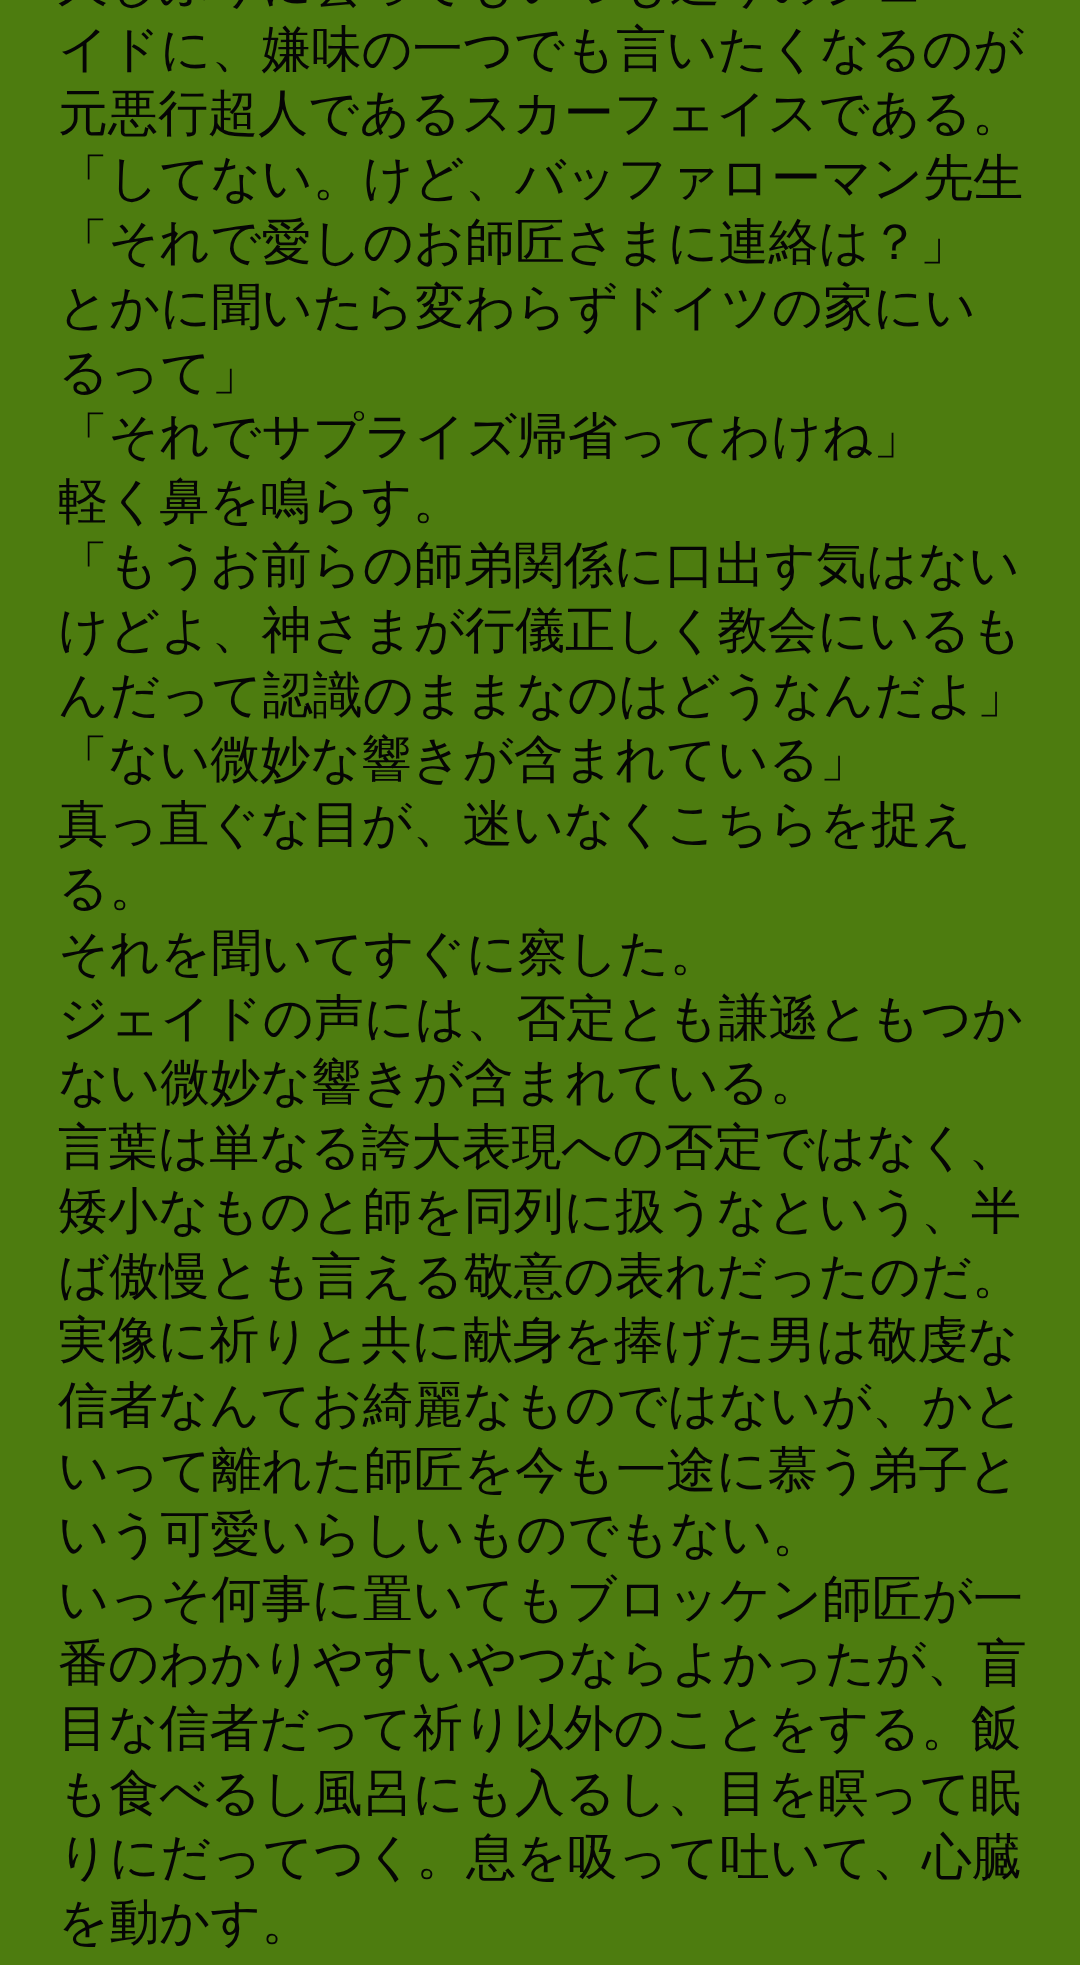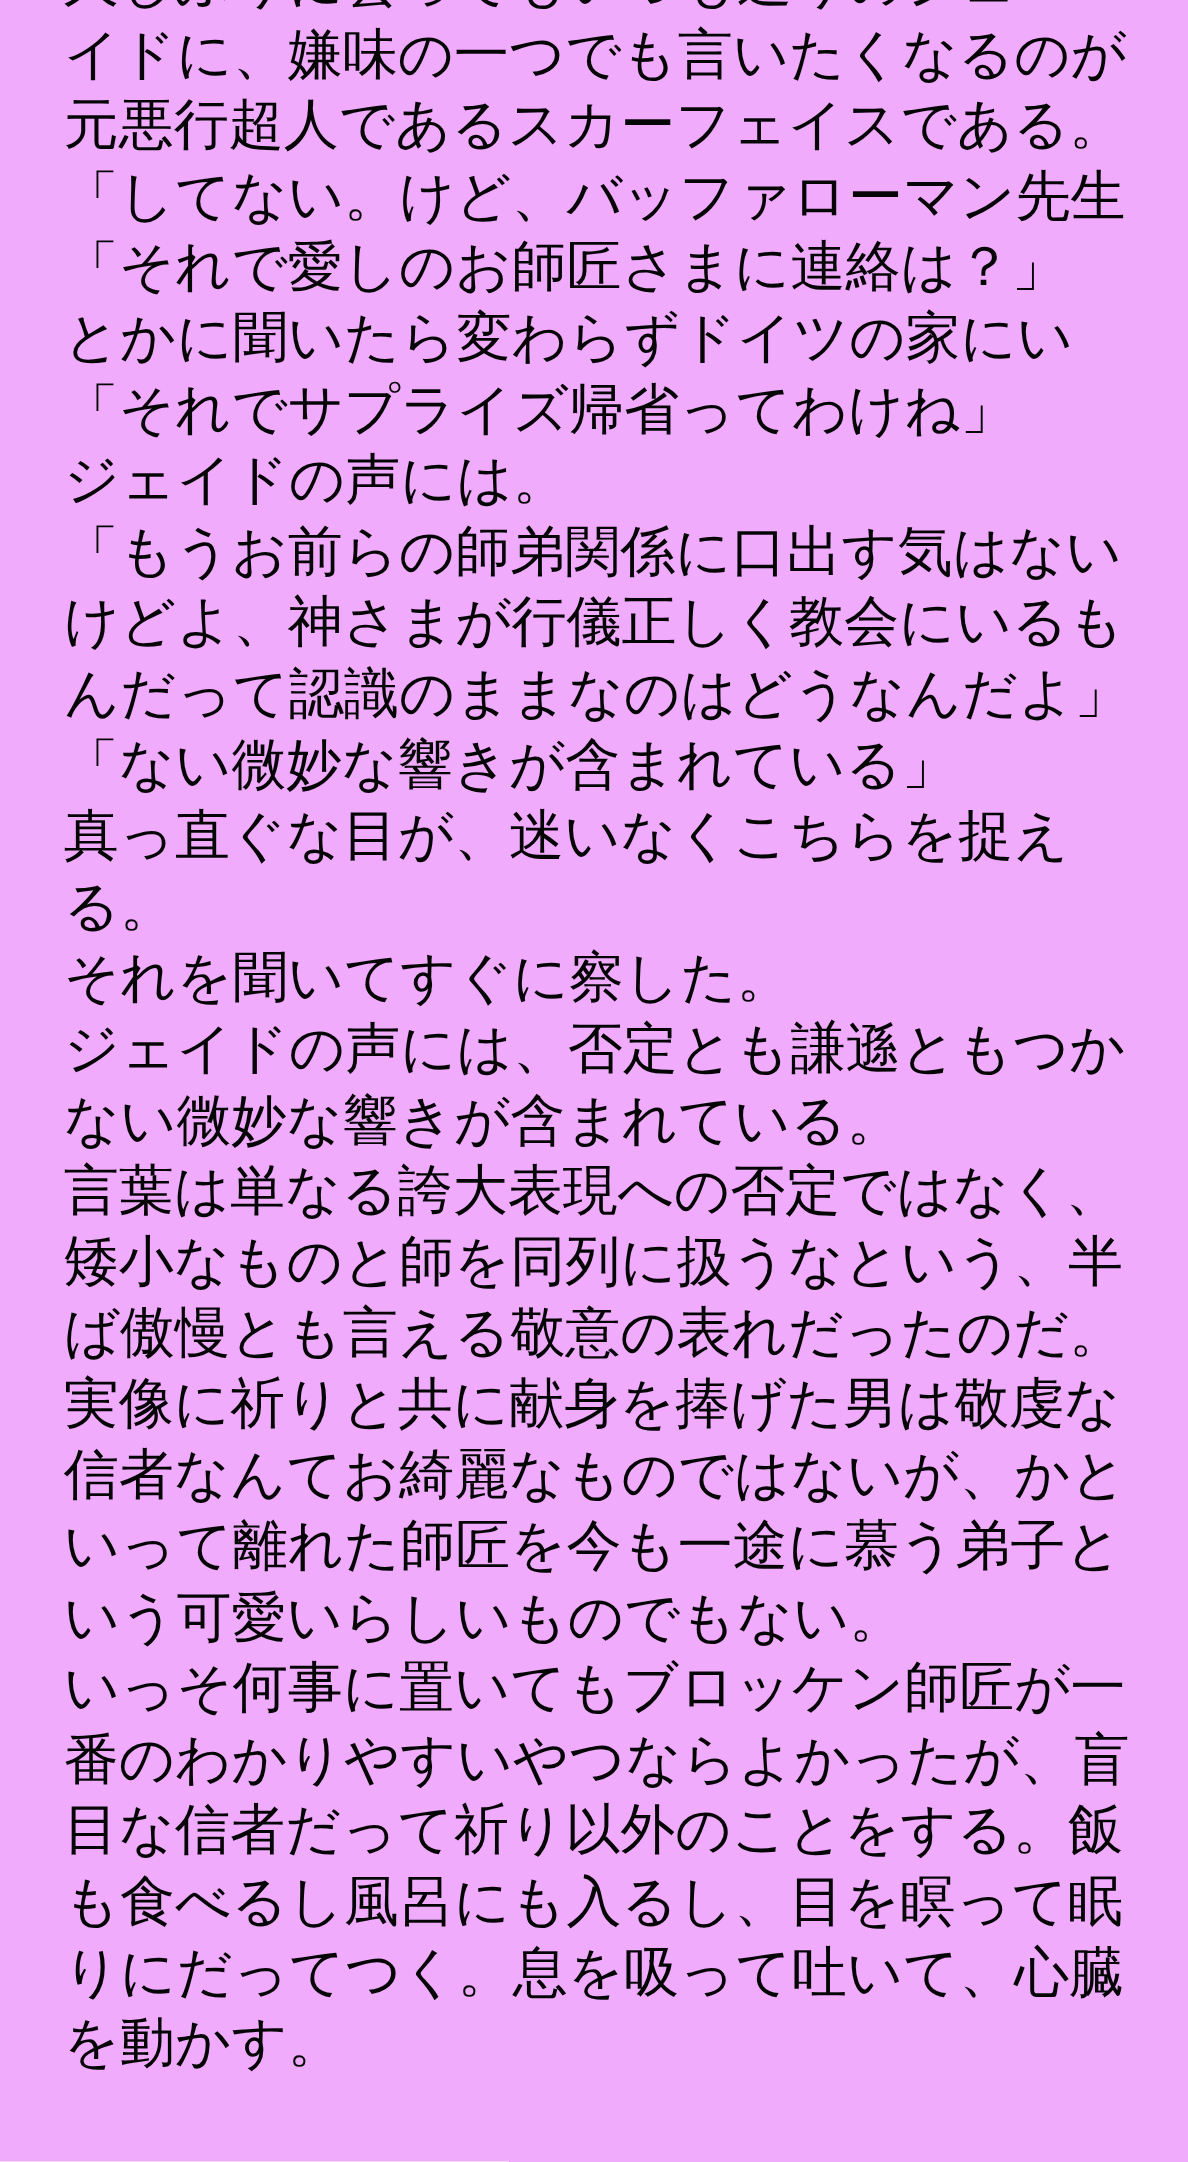--- a/index.html
+++ b/index.html
@@ -4,21 +4,21 @@
   <style>
     html, body {
       margin: 0;
       padding: 0;
       background: #ffffff;
     }
     .page {
       position: relative;
       width: 1080px;
       height: 1965px;
-      background: #f0abfc;
+      background: #4d7c0f;
       overflow: hidden;
     }
     .text-block {
       position: absolute;
       top: -48px;
       left: 58px;
       right: 22px;
       color: #050505;
       font-family: "Liberation Sans", sans-serif;
       font-weight: 400;
@@ -40,22 +40,23 @@
 
 <div class="page">
   <div class="text-block">
     <div class="line">久しぶりに会ってもいつも通りのジェ</div>
     <div class="lines-container">
         <div class="line">イドに、嫌味の一つでも言いたくなるのが</div>
         <div class="line">元悪行超人であるスカーフェイスである。</div>
         <div class="line">「してない。けど、バッファローマン先生</div>
         <div class="line">「それで愛しのお師匠さまに連絡は？」</div>
         <div class="line">とかに聞いたら変わらずドイツの家にい</div>
+        <div class="line">るって」</div>
         <div class="line">「それでサプライズ帰省ってわけね」</div>
-        <div class="line">ジェイドの声には。</div>
+        <div class="line">軽く鼻を鳴らす。</div>
         <div class="line">「もうお前らの師弟関係に口出す気はない</div>
         <div class="line">けどよ、神さまが行儀正しく教会にいるも</div>
         <div class="line">んだって認識のままなのはどうなんだよ」</div>
         <div class="line">「ない微妙な響きが含まれている」</div>
         <div class="line">真っ直ぐな目が、迷いなくこちらを捉え</div>
         <div class="line">る。</div>
         <div class="line">それを聞いてすぐに察した。</div>
         <div class="line">ジェイドの声には、否定とも謙遜ともつか</div>
         <div class="line">ない微妙な響きが含まれている。</div>
         <div class="line">言葉は単なる誇大表現への否定ではなく、</div>

